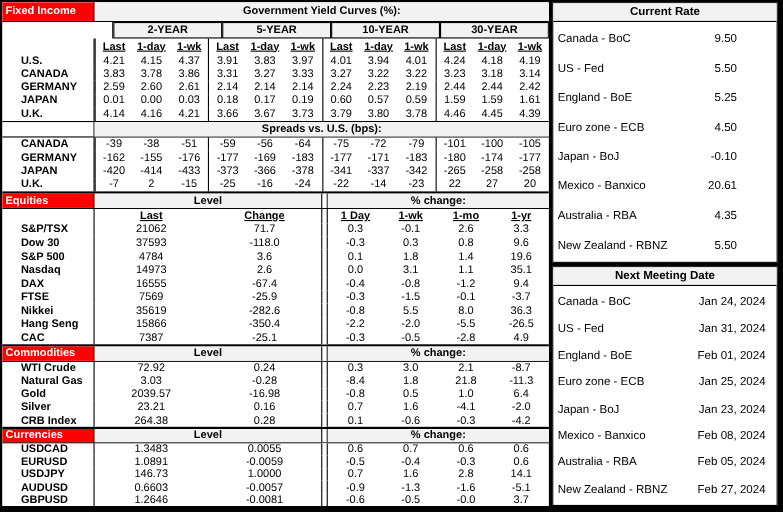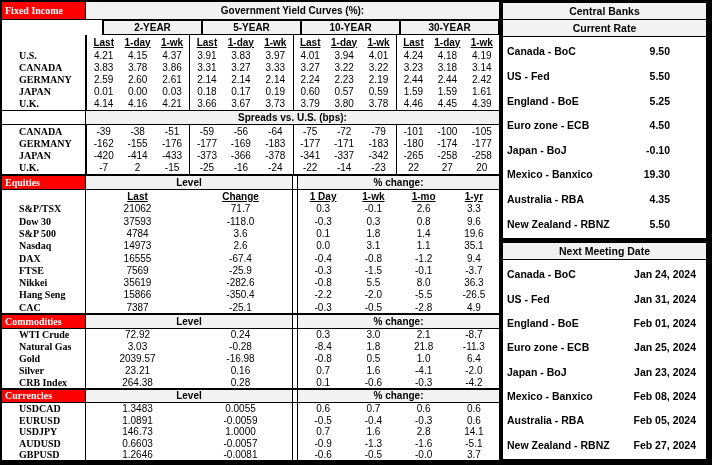--- a/index.html
+++ b/index.html
@@ -14,21 +14,21 @@
         box-sizing:border-box;overflow:hidden;white-space:nowrap;}
   .lbl{justify-content:flex-start;padding-left:17px;font-weight:bold;}
   .band{background:#f2f2f2;font-weight:bold;}
   .red{background:#ff0000;color:#fff;font-weight:bold;justify-content:flex-start;padding-left:3px;}
   .under{text-decoration:underline;font-weight:bold;}
   .rcell{font-weight:400;}
 
   
   .yrow{display:grid;grid-template-columns:84px repeat(12,1fr);}
   .yearrow{display:grid;grid-template-columns:84px repeat(4,1fr);padding-left:17px;}
-  .lblc{border-right:1px solid #000;font-family:Liberation Serif, serif;}
+  .lblc{border-right:1px solid #000;}
   .wrap{display:contents;}
   .yrow .wrap > .cell:nth-child(3n+1){border-left:1px solid #000;}
   .yearh{border:1px solid #000;}
   .r-title{height:17px;border-bottom:1px solid #000;}
   .r-title .band{grid-column:2/14;}
   .h15{height:15px;}
   .h14{height:14px;}
   .ydata{height:12.2px;}
   .r-spread{height:13px;border-top:1px solid #000;border-bottom:1px solid #000;}
   .r-spread .band{grid-column:2/14;}
@@ -47,21 +47,21 @@
   .fxband{height:12px;text-align:right;}
   .fxdata{height:11.5px;}
 
   
   .cbox{background:#fff;border:1px solid #000;display:flex;flex-direction:column;box-sizing:border-box;}
   .cbox1{height:237px;}
   .cbox2{flex:1;}
   .cb-band{height:16px;background:#f2f2f2;border-bottom:1px solid #000;display:flex;align-items:center;
            justify-content:center;font-size:10.5px;font-weight:bold;}
   .cb-rows{flex:1;display:flex;flex-direction:column;justify-content:space-around;padding:2px 0;}
-  .cb-row{display:flex;align-items:center;justify-content:space-between;font-size:10.5px;font-weight:bold;}
+  .cb-row{display:flex;align-items:center;justify-content:space-between;font-size:10.5px;font-weight:normal;}
   .cb-row .cb-lbl{padding-left:4px;}
   .rate-row{padding-right:36px;}
   .date-row{padding-right:10px;}
 </style>
 </head>
 <body>
 
 <div class="app">
 
   <div class="left auto-neg">
@@ -274,21 +274,20 @@
           <div class="wrap"><div class="cell rcell">1.2646</div><div class="cell rcell">-0.0081</div></div>
           <div class="sp"></div>
           <div class="wrap"><div class="cell rcell">-0.6</div><div class="cell rcell">-0.5</div><div class="cell rcell">-0.0</div><div class="cell rcell">3.7</div></div>
         </div>
         </div>
     </section>
   </div>
 
   <div class="right">
     <div class="cbox cbox1">
-      <div class="cb-band">Central Banks</div>
       <div class="cb-band">Current Rate</div>
       <div class="cb-rows">
           <div class="cb-row rate-row">
           <span class="cb-lbl">Canada - BoC</span>
           <span class="cb-val">9.50</span>
         </div>
           <div class="cb-row rate-row">
           <span class="cb-lbl">US - Fed</span>
           <span class="cb-val">5.50</span>
         </div>
@@ -299,21 +298,21 @@
           <div class="cb-row rate-row">
           <span class="cb-lbl">Euro zone - ECB</span>
           <span class="cb-val">4.50</span>
         </div>
           <div class="cb-row rate-row">
           <span class="cb-lbl">Japan - BoJ</span>
           <span class="cb-val">-0.10</span>
         </div>
           <div class="cb-row rate-row">
           <span class="cb-lbl">Mexico - Banxico</span>
-          <span class="cb-val">19.30</span>
+          <span class="cb-val">20.61</span>
         </div>
           <div class="cb-row rate-row">
           <span class="cb-lbl">Australia - RBA</span>
           <span class="cb-val">4.35</span>
         </div>
           <div class="cb-row rate-row">
           <span class="cb-lbl">New Zealand - RBNZ</span>
           <span class="cb-val">5.50</span>
         </div>
         </div>

